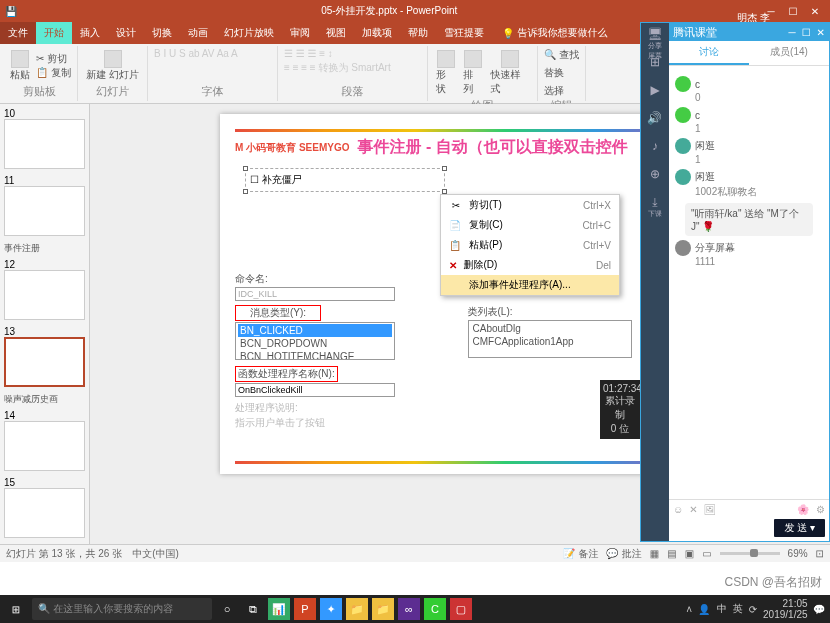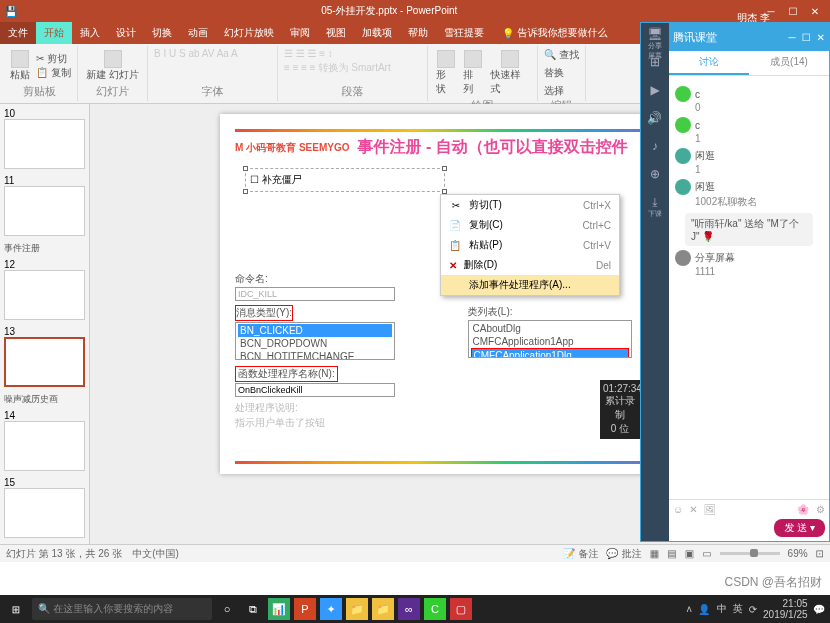--- a/index.html
+++ b/index.html
@@ -42,35 +42,35 @@
 .form input,.form .list{border:1px solid #999;font-size:9px;padding:1px 2px;background:#fff}
 .form .list{height:38px;overflow:hidden}
 .form .list .item{padding:1px 2px}
 .form .list .item.sel{background:#3399ff;color:#fff}
 .form .row2{display:flex;gap:15px}
 .form .row2>div{flex:1}
 .redbox{border:1px solid red}
 .sidepanel{position:absolute;right:0;top:22px;width:190px;height:520px;background:#fff;border:1px solid #3aa7e0;display:flex;z-index:20}
 .sidebar{width:28px;background:#33475b;display:flex;flex-direction:column;align-items:center;padding-top:4px;gap:10px;color:#aab}
 .sidebar .sico{width:18px;height:18px;cursor:pointer;font-size:12px;text-align:center}
-.sidetop{height:28px;background:#3aa7e0;display:flex;justify-content:flex-end;align-items:center;padding:0 4px;gap:6px;color:#fff}
+.sidetop{height:18px;background:#3aa7e0;display:flex;justify-content:flex-end;align-items:center;padding:0 4px;gap:6px;color:#fff}
 .sidecontent{flex:1;display:flex;flex-direction:column}
 .sidetabs{display:flex;font-size:11px;border-bottom:1px solid #ddd}
 .sidetabs .t{flex:1;text-align:center;padding:4px;cursor:pointer;color:#888}
 .sidetabs .t.active{color:#3aa7e0;border-bottom:2px solid #3aa7e0}
 .chatlist{flex:1;padding:6px;font-size:10px;color:#555;overflow:auto}
 .chatlist .u{display:flex;align-items:center;gap:4px;margin-top:4px}
 .chatlist .av{width:16px;height:16px;border-radius:50%;background:#4c4}
 .chatlist .av.b{background:#4a9}
 .chatlist .msg{margin-left:20px;color:#888}
 .chatlist .bubble{background:#f2f2f2;border-radius:4px;padding:4px 6px;margin:4px 10px;font-size:10px}
 .timer{position:absolute;right:190px;top:380px;width:40px;background:#222;color:#ccc;font-size:8px;padding:3px;text-align:center;z-index:15}
 .chatinput{border-top:1px solid #ddd;padding:4px;display:flex;flex-direction:column;gap:4px}
 .chatinput .tools{display:flex;gap:6px;color:#aaa}
-.chatinput .send{align-self:flex-end;background:#be185d;color:#fff;padding:2px 10px;border-radius:8px;font-size:10px;cursor:pointer}
+.chatinput .send{align-self:flex-end;background:#0f172a;color:#fff;padding:2px 10px;border-radius:1px;font-size:10px;cursor:pointer}
 .statusbar{height:18px;background:#f3f3f3;border-top:1px solid #ccc;display:flex;align-items:center;padding:0 6px;font-size:9px;color:#666;gap:10px}
 .statusbar .right{margin-left:auto;display:flex;gap:8px;align-items:center}
 .taskbar{position:absolute;bottom:0;left:0;right:0;height:28px;background:#222;display:flex;align-items:center;padding:0 4px;gap:4px}
 .taskbar .start{width:24px;height:24px;display:flex;align-items:center;justify-content:center;color:#fff}
 .taskbar .search{flex:0 0 180px;background:#333;color:#888;padding:4px 6px;font-size:10px;border-radius:2px}
 .taskbar .ticon{width:22px;height:22px;display:flex;align-items:center;justify-content:center;cursor:pointer;color:#fff;font-size:11px}
 .taskbar .tray{margin-left:auto;display:flex;align-items:center;gap:6px;color:#ccc;font-size:9px}
 .taskbar .clock{text-align:right;line-height:1.1}
 .watermark{position:absolute;right:8px;bottom:32px;font-size:12px;color:#888;z-index:30}
 .user{position:absolute;top:11px;right:60px;color:#fff;font-size:10px}
@@ -222,33 +222,32 @@
             <span class="ico"></span>
             <span>添加事件处理程序(A)...</span>
           </div>
       </div>
 
       <div class="form">
         <div class="lbl">命令名:</div>
         <input style="width: 160px; color: rgb(170, 170, 170);" readonly="" value="IDC_KILL">
         <div class="row2">
           <div>
-            <div class="lbl redbox" style="display:inline-block;padding:0 0">消息类型(Y):</div>
+            <div class="lbl redbox" style="display:inline-block;padding:0 14px">消息类型(Y):</div>
             <div class="list redbox" style="width:160px">
               <div class="item sel">BN_CLICKED</div>
               <div class="item">BCN_DROPDOWN</div>
               <div class="item">BCN_HOTITEMCHANGE</div>
             </div>
           </div>
           <div>
             <div class="lbl">类列表(L):</div>
             <div class="list" style="width:164px">
               <div class="item">CAboutDlg</div>
               <div class="item">CMFCApplication1App</div>
-              <div class="item sel redbox">CMFCApplication1Dlg</div>
             </div>
           </div>
         </div>
         <div class="lbl redbox" style="display:inline-block;padding:0 2px;margin-top:6px">函数处理程序名称(N):</div><br>
         <input class="redbox" style="width: 160px;" value="OnBnClickedKill">
         <div class="lbl" style="color:#bbb">处理程序说明:</div>
         <div style="color:#bbb">指示用户单击了按钮</div>
       </div>
 
       <div class="rainbow" style="position:absolute;bottom:10px;left:15px;right:15px"></div>

